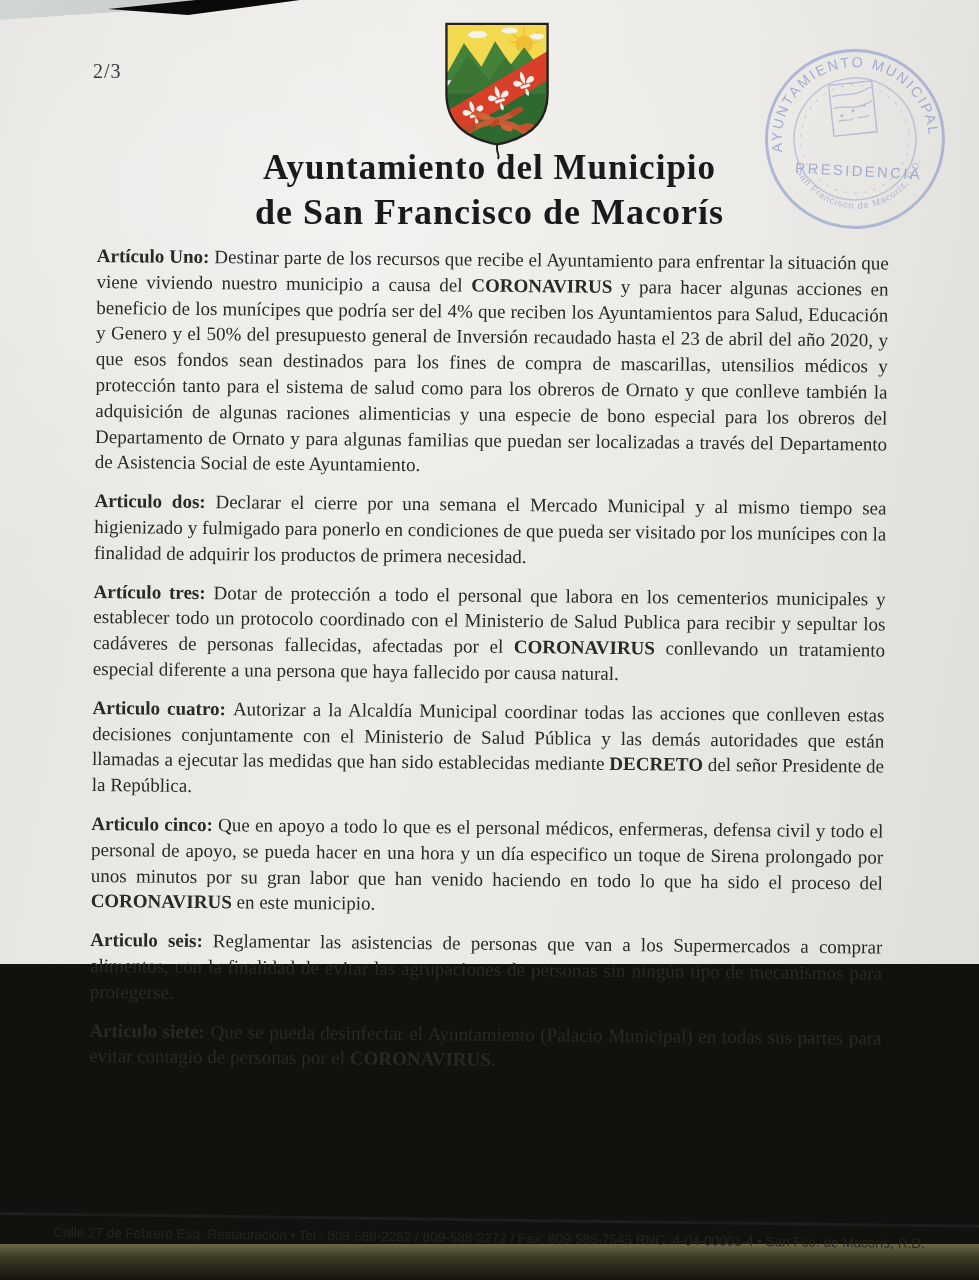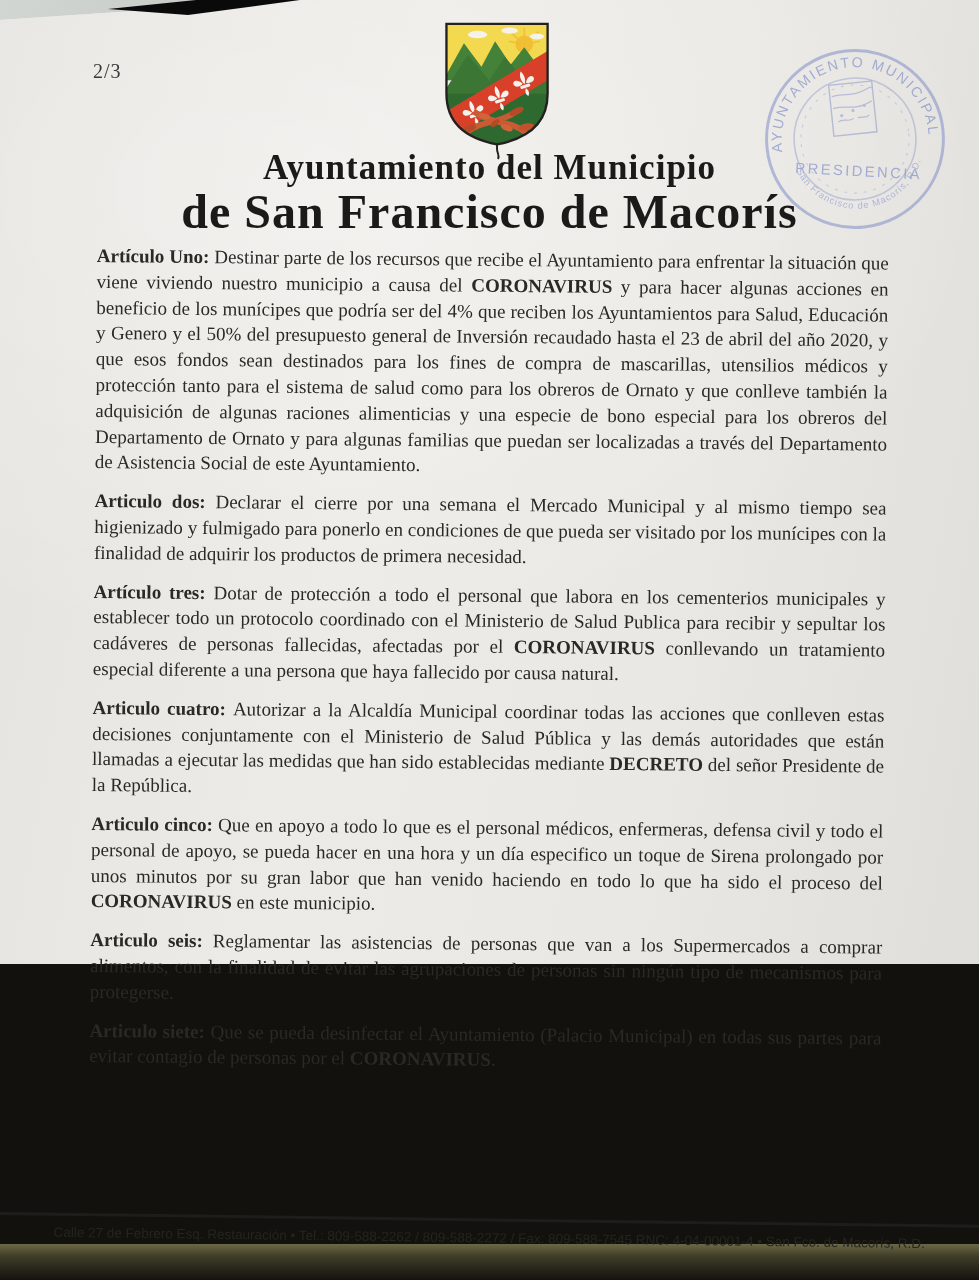--- a/index.html
+++ b/index.html
@@ -41,21 +41,21 @@
     position:absolute;left:93px;top:60px;font-size:20px;letter-spacing:1px;
     color:#3a3a38;
   }
   .coat{position:absolute;left:437px;top:18px;width:122px;height:142px;}
   .title{
     position:absolute;left:0;top:146px;width:979px;text-align:center;
     font-family:Liberation Serif, serif;font-weight:bold;color:var(--title-ink);
     line-height:44px;
   }
   .title-l1{font-size:35px;letter-spacing:1px;}
-  .title-l2{font-size:48px;letter-spacing:1px;}
+  .title-l2{font-size:36px;letter-spacing:1px;}
   .stamp{position:absolute;left:742px;top:26px;width:226px;height:226px;opacity:.88;filter:blur(.3px);}
   .articles{
     position:absolute;left:97px;top:243px;width:792px;height:965px;overflow:hidden;
     font-size:19px;line-height:25.8px;color:var(--ink);
     text-align:justify;transform:rotate(.55deg);transform-origin:0 0;
   }
   .articles p{margin:0 0 13px 0;}
   .articles .b{font-weight:bold;}
   .footer{
     position:absolute;left:0;top:1212px;width:979px;z-index:5;

